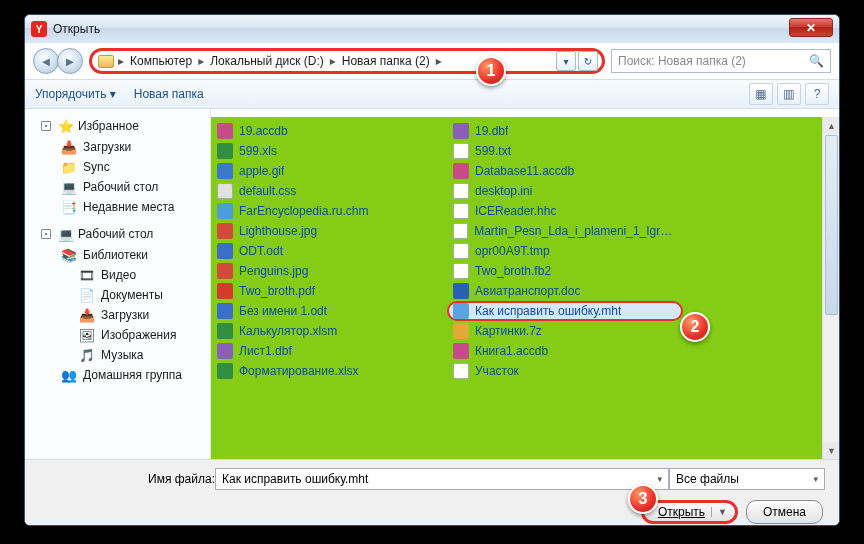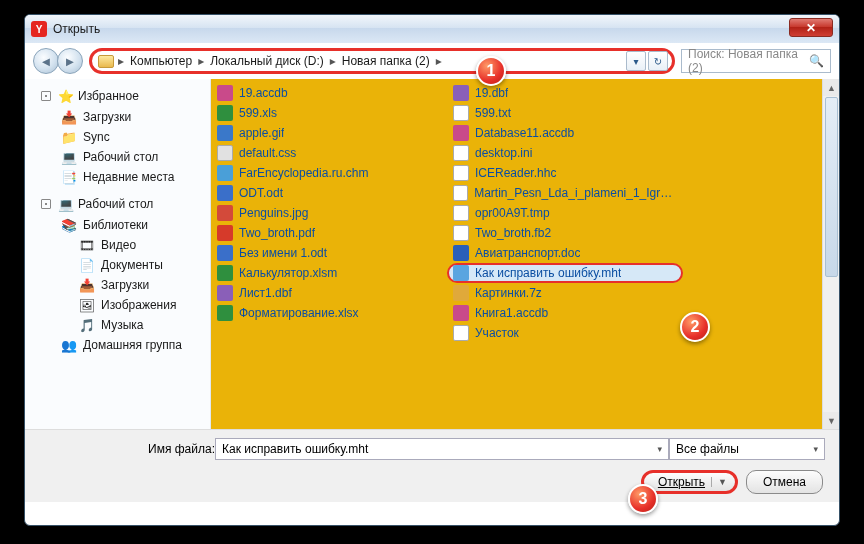--- a/index.html
+++ b/index.html
@@ -13,34 +13,34 @@
 .navbtns { display: flex; gap: 0; }
 .navcircle { width: 26px; height: 26px; border-radius: 50%; background: radial-gradient(circle at 40% 35%,#fbfdff,#d3e2ef 55%,#a8bfd3); border: 1px solid #8aa4ba; display: flex; align-items: center; justify-content: center; color: #5b738a; font-size: 13px; }
 .navcircle + .navcircle { margin-left: -2px; }
 .addrwrap { flex: 1; height: 26px; border: 3px solid #e7302a; border-radius: 13px; display: flex; align-items: center; background: #fff; padding: 0 2px; }
 .addrbar { flex: 1; display: flex; align-items: center; gap: 2px; padding: 0 4px; }
 .folder-ic { width: 16px; height: 13px; background: linear-gradient(#fdeaa0,#e9b94e); border: 1px solid #c79a3a; border-radius: 2px; }
 .crumb { color: #1a1a1a; padding: 0 2px; }
 .chev { color: #555; padding: 0 2px; }
 .addrtools { display: flex; align-items: center; gap: 2px; padding-right: 2px; }
 .tinybtn { width: 20px; height: 20px; border: 1px solid #abc; background: linear-gradient(#fff,#e9f0f7); border-radius: 2px; display: flex; align-items: center; justify-content: center; color: #2c5a8a; font-size: 10px; }
-.searchbox { width: 150px; height: 24px; border: 1px solid #abc; background: #fff; display: flex; align-items: center; padding: 0 6px; color: #888; gap: 6px; }
+.searchbox { width: 220px; height: 24px; border: 1px solid #abc; background: #fff; display: flex; align-items: center; padding: 0 6px; color: #888; gap: 6px; }
 .toolbar { height: 30px; background: linear-gradient(#f8fbfe,#e9f1f9); border-top: 1px solid #d1dfec; border-bottom: 1px solid #d1dfec; display: flex; align-items: center; padding: 0 10px; gap: 18px; }
 .toolbar .tlink { color: #1a4f8a; }
 .toolbar .spacer { flex: 1; }
 .viewbtns { display: flex; gap: 4px; }
 .viewbtn { width: 24px; height: 22px; border: 1px solid #c4d4e3; background: linear-gradient(#fff,#eaf1f8); border-radius: 2px; display: flex; align-items: center; justify-content: center; color: #4a6d8f; font-size: 12px; }
 .body { display: flex; height: 350px; }
 .sidebar { width: 186px; border-right: 1px solid #e1e9f1; background: #fafcfe; overflow-y: auto; padding: 6px 0; }
 .sbgroup { margin-bottom: 6px; }
 .sbhead { display: flex; align-items: center; gap: 4px; padding: 3px 6px 3px 16px; color: #1a1a1a; }
 .sbitem { display: flex; align-items: center; gap: 6px; padding: 2px 6px 2px 36px; color: #1a1a1a; }
 .sbitem.l2 { padding-left: 54px; }
 .ic { width: 16px; height: 16px; display: inline-flex; align-items: center; justify-content: center; font-size: 13px; }
-.filepane { flex: 1; display: flex; position: relative; overflow: hidden; background: #eab308; }
+.filepane { flex: 1; display: flex; position: relative; overflow: hidden; background: #84cc16; margin-top: 8px; }
 .col { width: 236px; padding: 4px 0; }
 .frow { display: flex; align-items: center; gap: 6px; padding: 2px 6px; height: 20px; }
 .frow .fname { color: #0b4ea2; white-space: nowrap; overflow: hidden; text-overflow: ellipsis; }
 .frow.sel { border: 2px solid #e7302a; border-radius: 10px; background: #d6e8f7; padding: 0 4px; }
 .fico { width: 16px; height: 16px; display: inline-block; border-radius: 2px; }
 .i-db { background: #c94a8a; }
 .i-xl { background: #2f8f3e; }
 .i-img { background: #3a78c9; }
 .i-css { background: #e1e1e1; border: 1px solid #aaa; }
 .i-chm { background: #4a9fd8; }
@@ -102,20 +102,30 @@
         <div class="tinybtn">▾</div>
         <div class="tinybtn">↻</div>
       </div>
     </div>
     <div class="searchbox">
       <span style="flex:1">Поиск: Новая папка (2)</span>
       <span>🔍</span>
     </div>
   </div>
 
+  <div class="toolbar">
+    <span class="tlink">Упорядочить ▾</span>
+    <span class="tlink">Новая папка</span>
+    <span class="spacer"></span>
+    <div class="viewbtns">
+      <div class="viewbtn">▦</div>
+      <div class="viewbtn">▥</div>
+      <div class="viewbtn">?</div>
+    </div>
+  </div>
 
   <div class="body">
     <div class="sidebar">
       <div class="sbgroup">
         <div class="sbhead">
           <span class="disc"></span>
           <span class="ic">⭐</span>
           <span>Избранное</span>
         </div>
         <div class="sbitem">
@@ -188,20 +198,24 @@
           </div>
           <div class="frow">
             <span class="fico i-css"></span>
             <span class="fname">default.css</span>
           </div>
           <div class="frow">
             <span class="fico i-chm"></span>
             <span class="fname">FarEncyclopedia.ru.chm</span>
           </div>
           <div class="frow">
+            <span class="fico i-jpg"></span>
+            <span class="fname">Lighthouse.jpg</span>
+          </div>
+          <div class="frow">
             <span class="fico i-odt"></span>
             <span class="fname">ODT.odt</span>
           </div>
           <div class="frow">
             <span class="fico i-jpg"></span>
             <span class="fname">Penguins.jpg</span>
           </div>
           <div class="frow">
             <span class="fico i-pdf"></span>
             <span class="fname">Two_broth.pdf</span>

